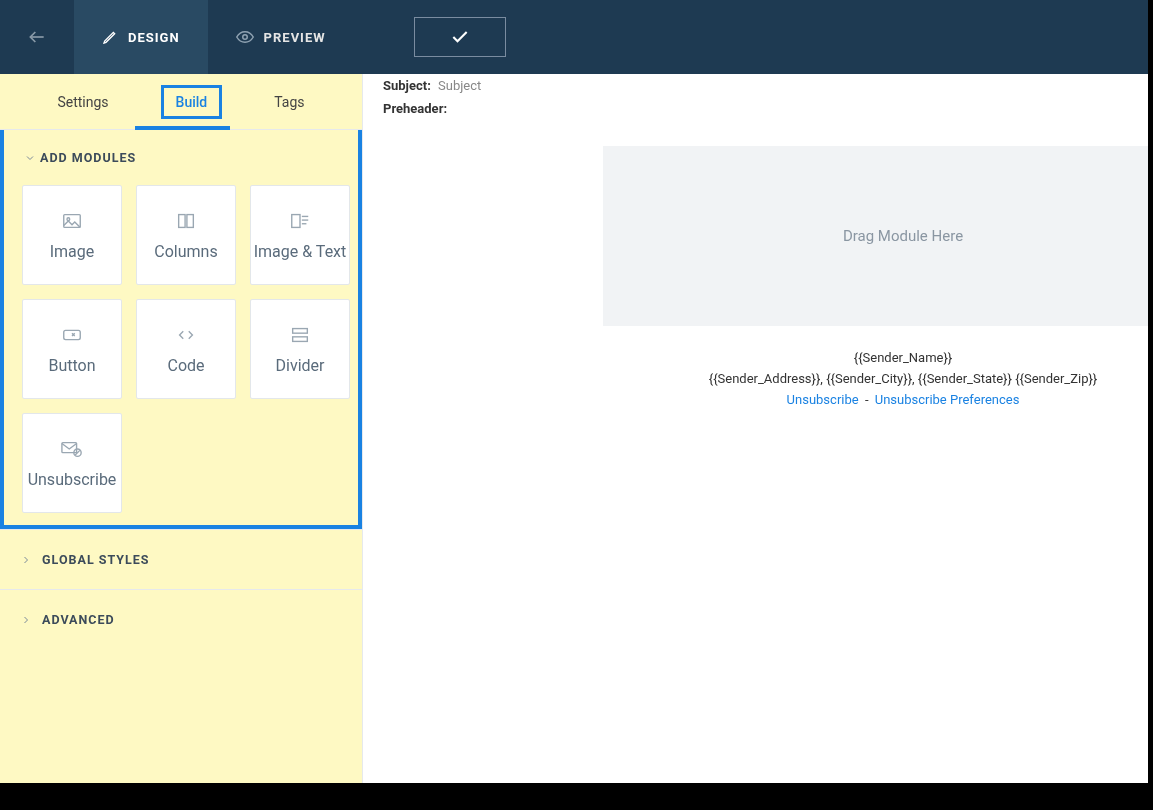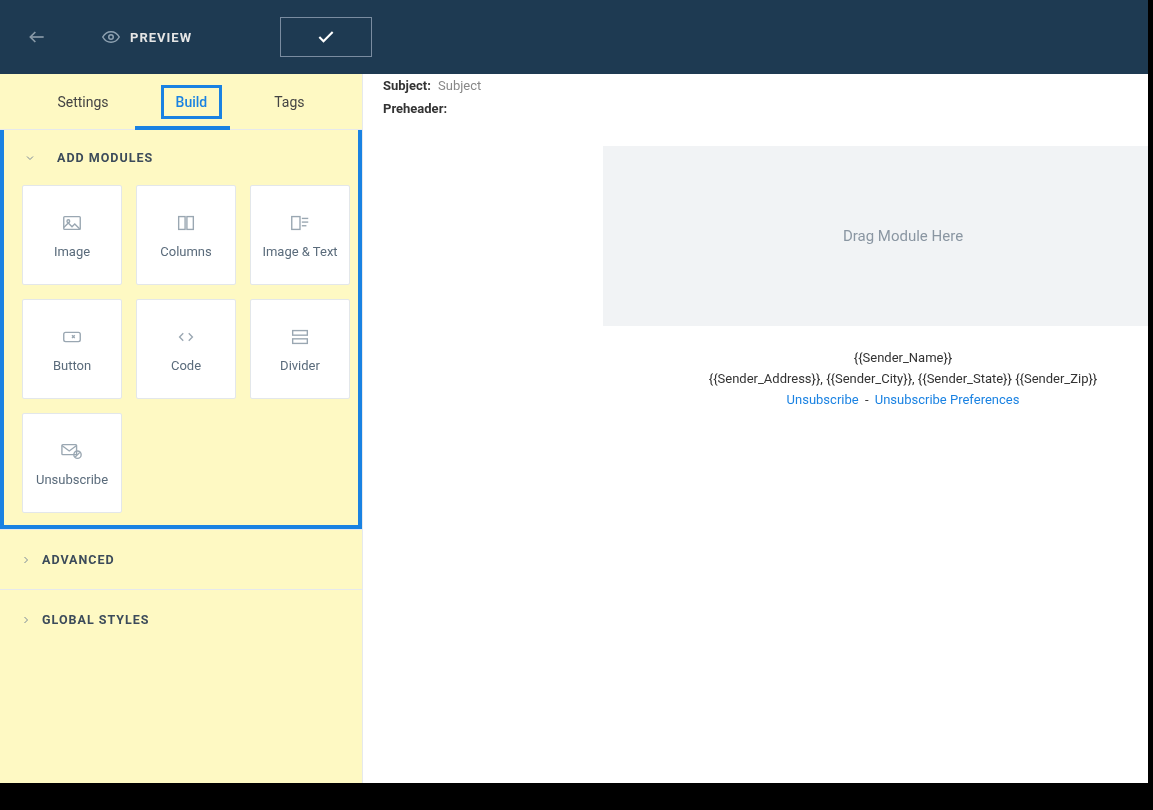--- a/index.html
+++ b/index.html
@@ -18,30 +18,30 @@
   .sidebar { width: 363px; border-right: 1px solid #e6e9ec; display: flex; flex-direction: column; background: #fef9c3; }
 
   
   .subtabs { height: 56px; display: flex; align-items: center; justify-content: center; gap: 40px; border-bottom: 1px solid #e6e9ec; position: relative; }
   .subtab { font-size: 14px; color: #444; cursor: pointer; padding: 6px 12px; }
   .subtab.active { color: #1a82e2; border: 3px solid #1a82e2; font-weight: 500; }
   .subtab-underline { position: absolute; bottom: -1px; left: 135px; width: 95px; height: 4px; background: #1a82e2; }
 
   
   .section-box { border: 4px solid #1a82e2; border-top: none; padding-bottom: 12px; }
-  .section-header { height: 55px; display: flex; align-items: center; gap: 21px; padding: 0 20px; cursor: pointer; }
+  .section-header { height: 55px; display: flex; align-items: center; gap: 4px; padding: 0 20px; cursor: pointer; }
   .section-header-plain { height: 60px; display: flex; align-items: center; gap: 10px; padding: 0 20px; border-top: 1px solid #e6e9ec; cursor: pointer; }
   .section-title { font-size: 12.5px; font-weight: 700; letter-spacing: 1px; color: #3c4b5a; }
   .chev { color: #7b8a99; font-size: 12px; }
 
   
   .module-grid { display: grid; grid-template-columns: repeat(3, 100px); gap: 14px; padding: 0 18px; justify-content: start; }
   .module-card { width: 100px; height: 100px; border: 1px solid #e3e7ea; border-radius: 2px; display: flex; flex-direction: column; align-items: center; justify-content: center; gap: 10px; cursor: grab; background: #fff; }
   .module-card .icon { color: #9aa7b2; }
-  .module-card .label { font-size: 13px; color: #5a6b7b; text-align: center; }
+  .module-card .label { font-size: 16px; color: #5a6b7b; text-align: center; }
 
   
   .canvas { flex: 1; padding: 4px 24px 24px 20px; overflow: auto; }
   .meta-row { font-size: 13px; color: #333; margin-bottom: 8px; }
   .meta-row .k { font-weight: 700; color: #333; }
   .meta-row .v { color: #888; margin-left: 4px; }
 
   .email-body { margin: 30px 0 0 220px; width: 600px; }
   .dropzone { height: 180px; background: #f1f3f5; display: flex; align-items: center; justify-content: center; color: #8a96a2; font-size: 15px; }
   .footer { margin-top: 22px; text-align: center; font-size: 13px; color: #333; line-height: 1.6; }
@@ -54,20 +54,28 @@
 <body>
 
 <div class="app">
 
   <div class="topbar">
     <div class="back-btn">
       <svg width="20" height="20" viewBox="0 0 24 24" fill="none" stroke="currentColor" stroke-width="2">
           <line x1="20" y1="12" x2="4" y2="12"></line>
           <polyline points="10 18 4 12 10 6"></polyline>
         </svg>
+    </div>
+    <div class="mode-tab active">
+      <span>
+        <svg width="16" height="16" viewBox="0 0 24 24" fill="none" stroke="#fff" stroke-width="2">
+            <path d="M3 21l3-1 13-13-2-2L4 18l-1 3z"></path>
+          </svg>
+      </span>
+      <span>DESIGN</span>
     </div>
     <div class="mode-tab">
       <span>
         <svg width="18" height="18" viewBox="0 0 24 24" fill="none" stroke="#8fa2b2" stroke-width="2">
             <path d="M1 12s4-7 11-7 11 7 11 7-4 7-11 7S1 12 1 12z"></path>
             <circle cx="12" cy="12" r="3"></circle>
           </svg>
       </span>
       <span>PREVIEW</span>
     </div>
@@ -181,30 +189,30 @@
 
         </div>
       </div>
 
       <div class="section-header-plain">
         <span class="chev">
           <svg width="12" height="12" viewBox="0 0 24 24" fill="none" stroke="currentColor" stroke-width="2">
               <polyline points="9 6 15 12 9 18"></polyline>
             </svg>
         </span>
-        <span class="section-title">ADVANCED</span>
+        <span class="section-title">GLOBAL STYLES</span>
       </div>
 
       <div class="section-header-plain">
         <span class="chev">
           <svg width="12" height="12" viewBox="0 0 24 24" fill="none" stroke="currentColor" stroke-width="2">
               <polyline points="9 6 15 12 9 18"></polyline>
             </svg>
         </span>
-        <span class="section-title">GLOBAL STYLES</span>
+        <span class="section-title">ADVANCED</span>
       </div>
 
     </div>
 
     <div class="canvas">
       <div class="meta-row">
         <span class="k">Subject:</span>
         <span class="v">Subject</span>
       </div>
       <div class="meta-row">

